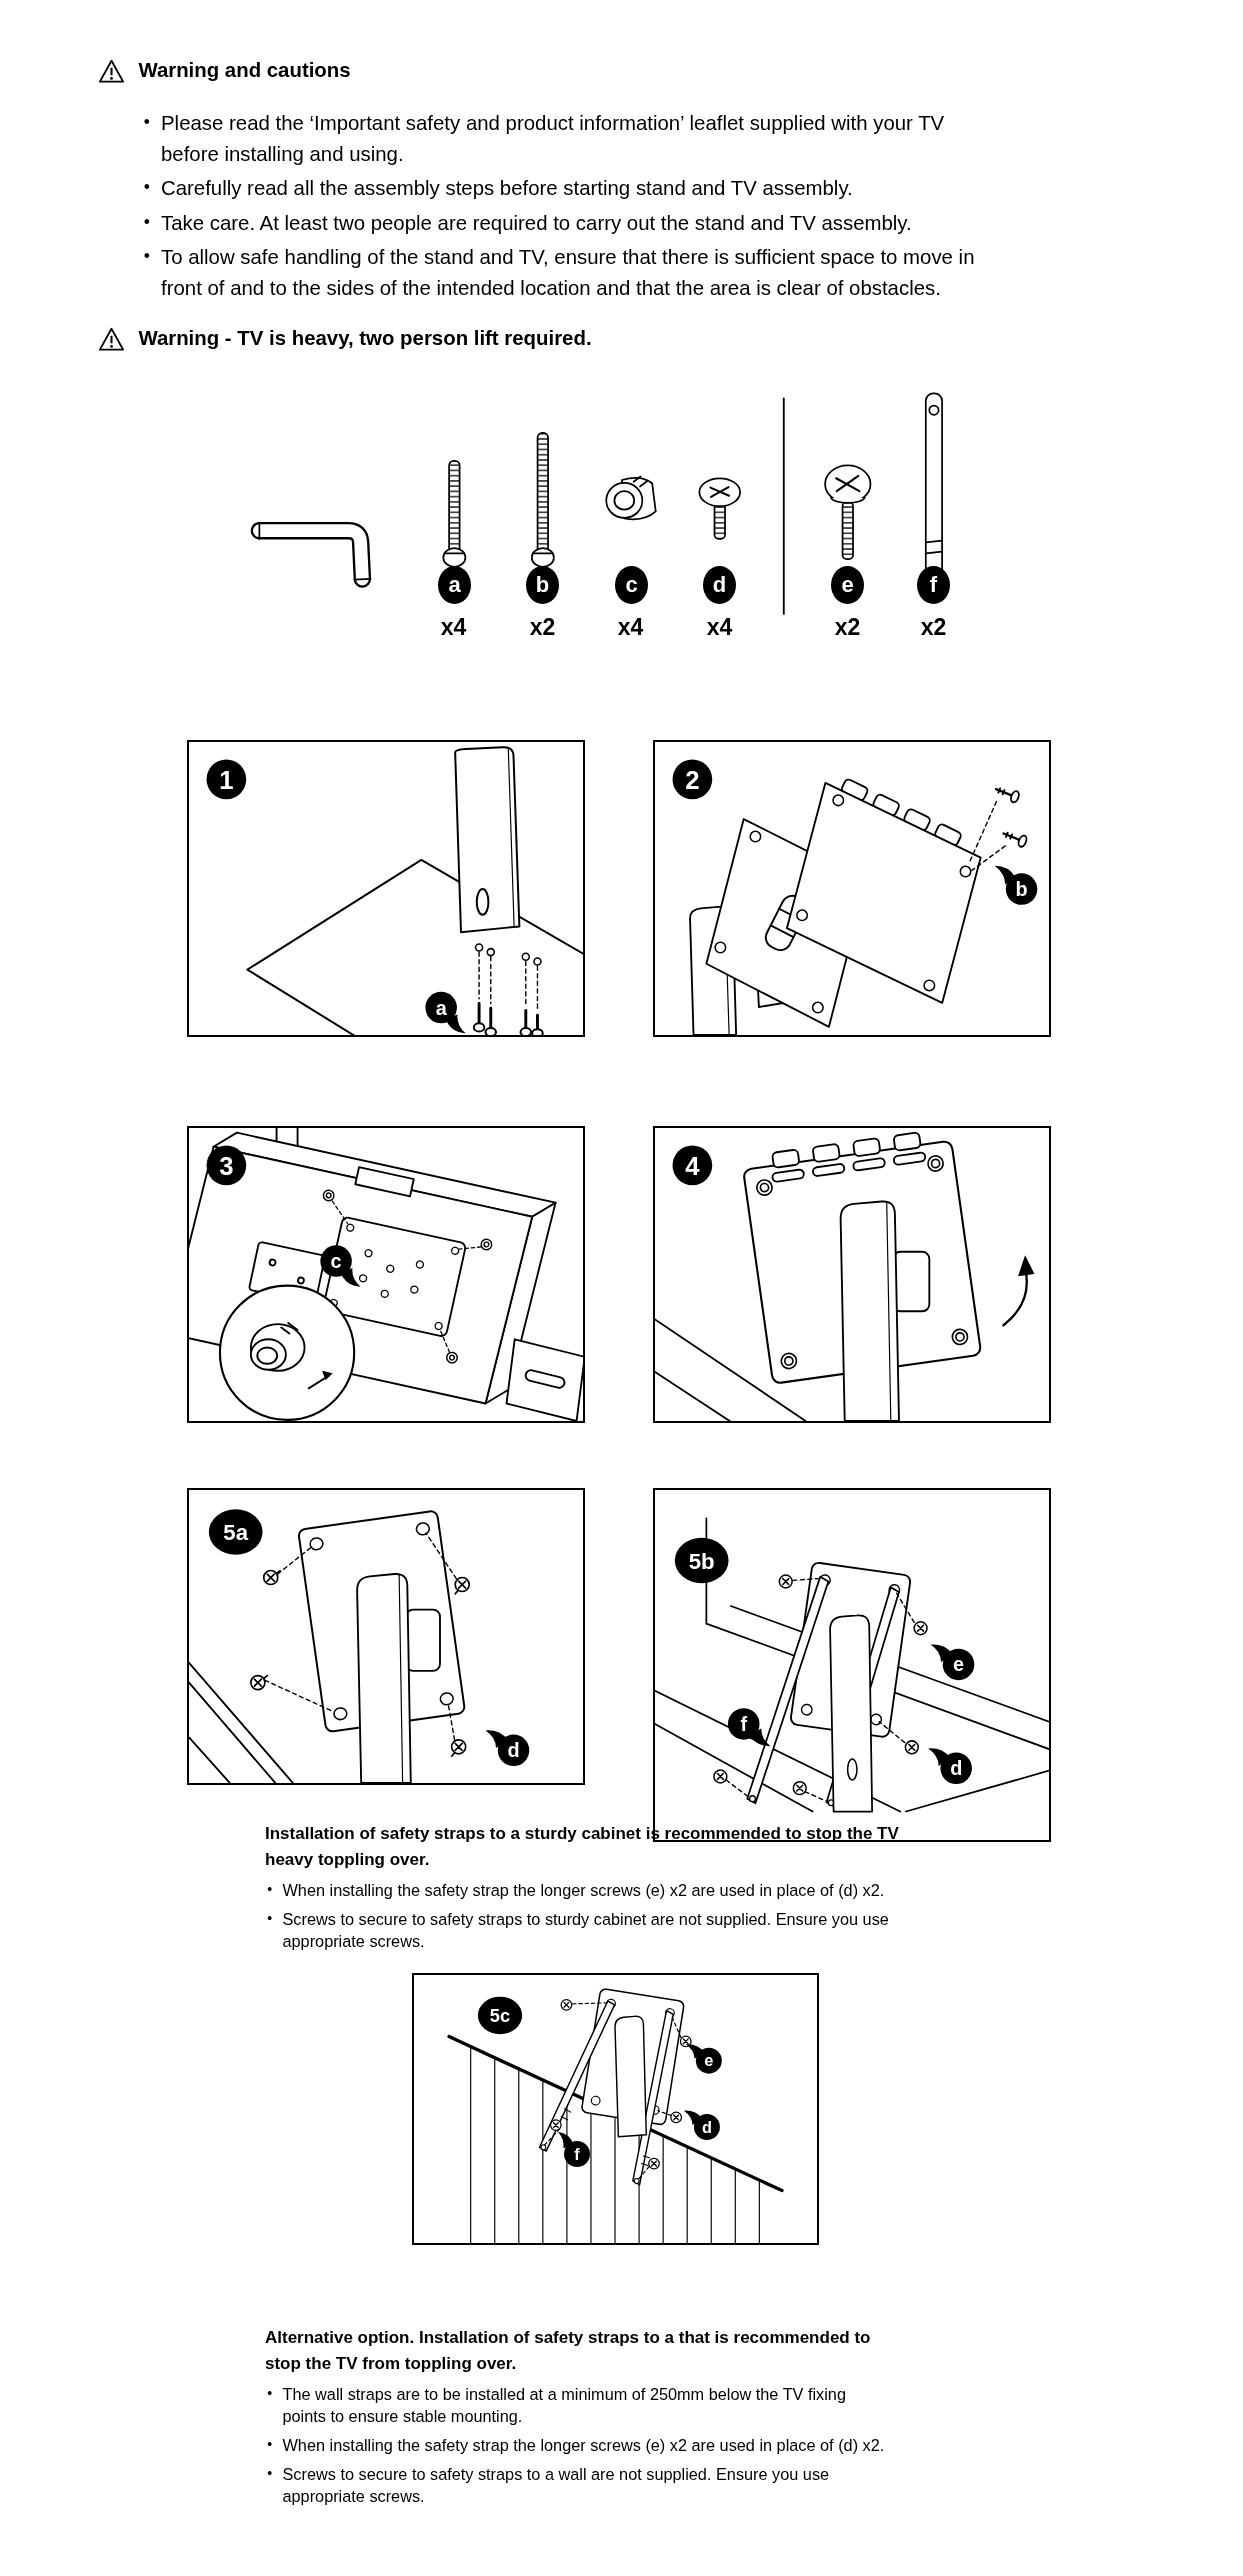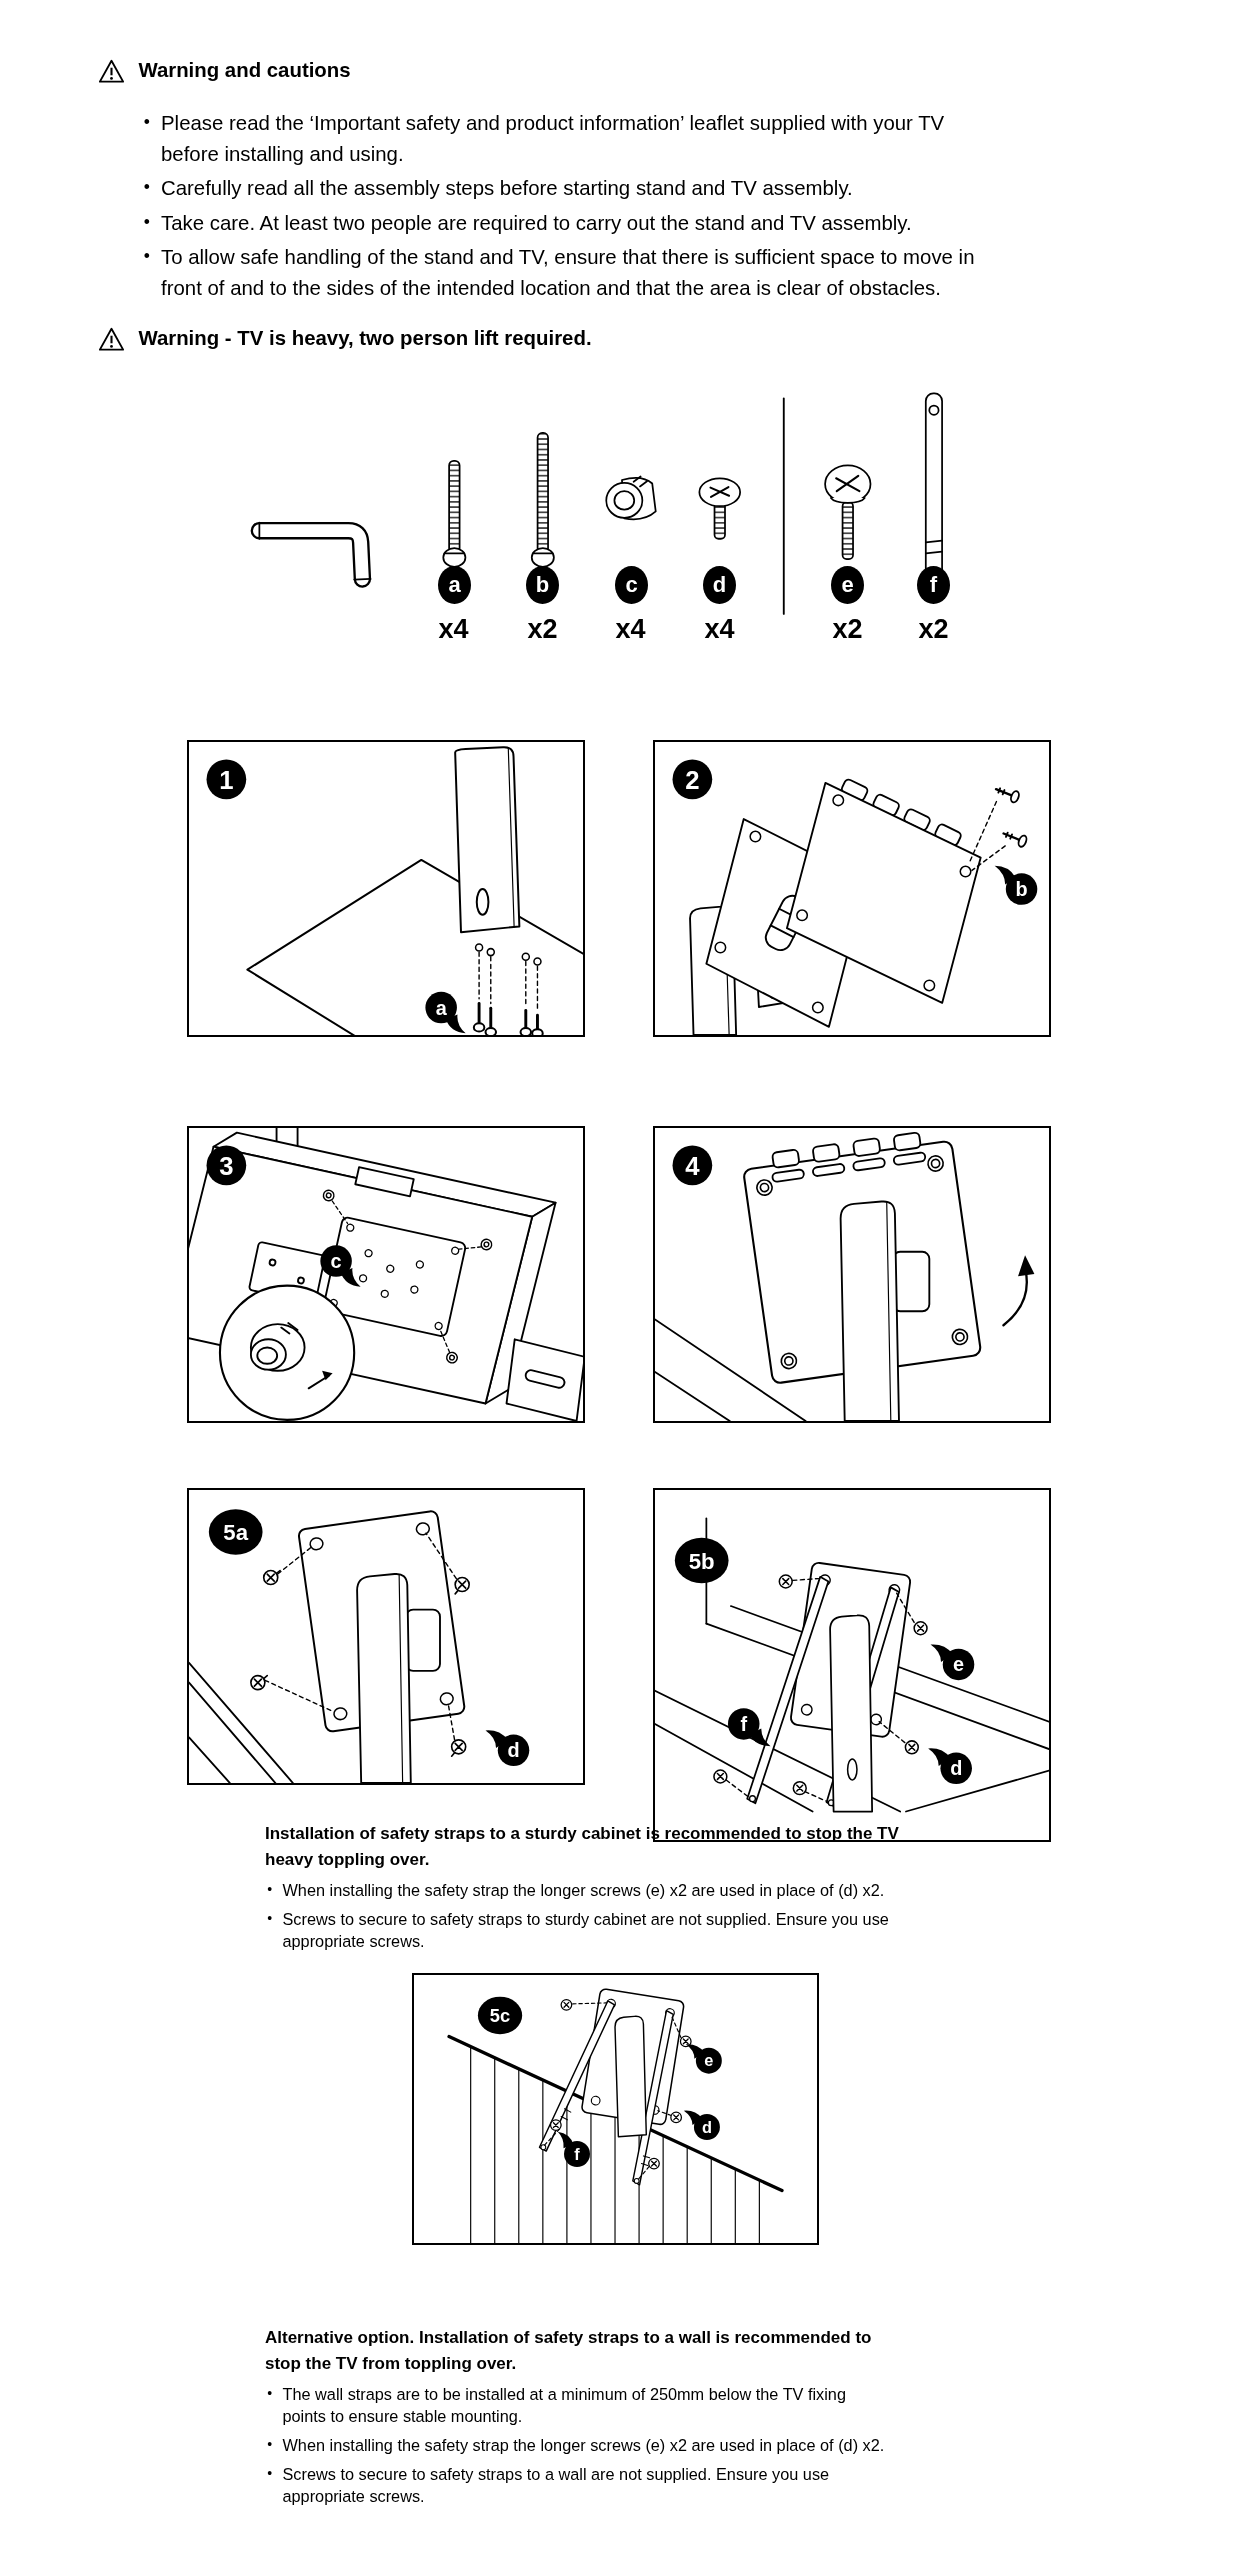--- a/index.html
+++ b/index.html
@@ -21,21 +21,21 @@
   p.bullet .dot { position:absolute; left:5.8px; top:-1.2px; font-size:17.5px; }
   #heavy { margin-top:22px; }
   .heavy-text { font-size:20.4px; font-weight:bold; line-height:25.6px; margin:0; }
 
   
   #parts-svg { position:absolute; left:233px; top:384px; }
   .pbadge { position:absolute; width:33px; height:38px; border-radius:50%;
             background:#000; color:#fff; display:flex; align-items:center; justify-content:center;
             font-size:22px; font-weight:bold; }
   .qty { position:absolute; width:81px; text-align:center;
-         font-size:27px; font-weight:bold; }
+         font-size:23px; font-weight:bold; }
 
   
   .panel { position:absolute; border:2.3px solid #000; background:#fff; }
   .panel svg { display:block; width:100%; height:100%; }
   svg text { font-family:"Liberation Sans", sans-serif; font-weight:bold; fill:#fff; text-anchor:middle; }
   text.bl  { font-size:34px; }
   text.sn  { font-size:44px; }
   text.sn2 { font-size:38px; }
 
   
@@ -638,21 +638,21 @@
       </g>
       <g transform="translate(266 372)">
         <path d="M-8,-20 Q-14,-42 -40,-46 Q-26,-32 -28,-12 Z" fill="#000"></path>
         <circle r="27" fill="#000"></circle>
         <text class="bl" y="12">f</text>
       </g>
     </svg>
   </div>
 
   <section class="note" style="top:2325px;">
-    <p class="note-title">Alternative option. Installation of safety straps to a wall is recommended to
+    <p class="note-title">Alternative option. Installation of safety straps to a that is recommended to
 stop the TV from toppling over.</p>
     <p class="nbullet"><span class="dot">•</span><span>The wall straps are to be installed at a minimum of 250mm below the TV fixing
 points to ensure stable mounting.</span></p>
     <p class="nbullet"><span class="dot">•</span><span>When installing the safety strap the longer screws (e) x2 are used in place of (d) x2.</span></p>
     <p class="nbullet"><span class="dot">•</span><span>Screws to secure to safety straps to a wall are not supplied. Ensure you use
 appropriate screws.</span></p>
   </section>
 
 </div>
 

